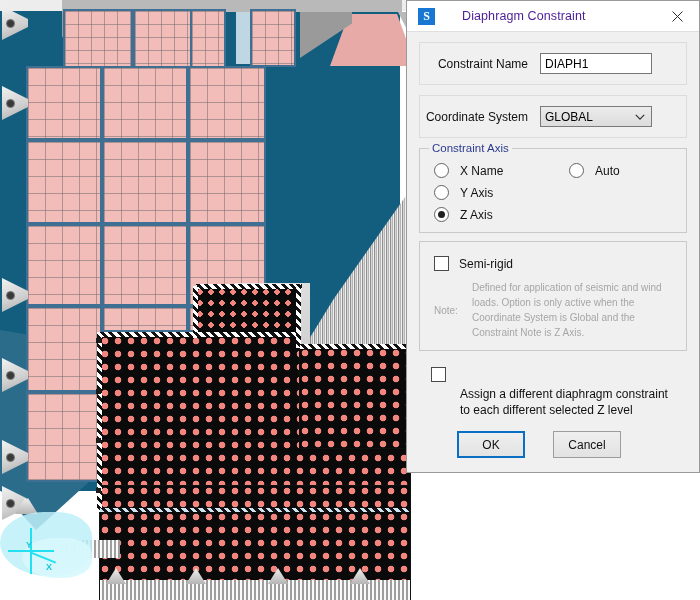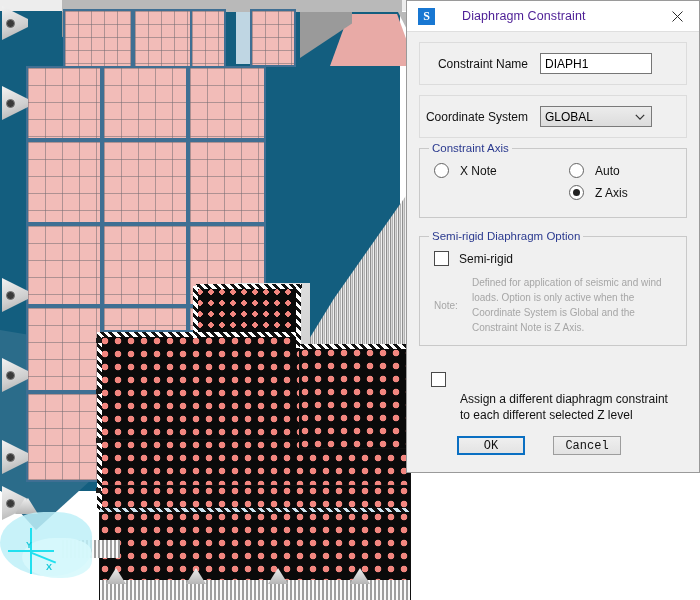--- a/index.html
+++ b/index.html
@@ -243,21 +243,21 @@
   }
   .combo .chev {
     position: absolute; right: 6px; top: 0; height: 21px;
     display: flex; align-items: center;
   }
 
   .group {
     position: relative;
     border: 1px solid #c9c9c9;
     background: #f0f0f0;
-    margin-bottom: 18px;
+    margin-bottom: 8px;
     box-sizing: border-box;
   }
   .group > .legend {
     position: absolute;
     top: -7px; left: 9px;
     background: #f0f0f0;
     padding: 0 3px;
     font-size: 11.5px;
     color: #2b3a8f;
   }
@@ -318,28 +318,28 @@
   .assign-txt {
     font-size: 12px; color: #111; line-height: 16px; max-width: 210px; margin-top: 21px;
   }
 
   .btn-row {
     display: flex;
     gap: 28px;
     padding: 13px 0 0 38px;
   }
   .btn {
-    width: 68px; height: 19px;
+    width: 68px; height: 27px;
     font-size: 12px;
     color: #111;
     display: flex; align-items: center; justify-content: center;
     background: linear-gradient(180deg,#efefef,#e2e2e2);
     border: 1px solid #9d9d9d;
     box-sizing: border-box;
-    font-family: Liberation Mono, monospace;
+    font-family: Liberation Sans, sans-serif;
   }
   .btn.default {
     border: 2px solid #0a6fc2;
     background: linear-gradient(180deg,#efefef,#e3e3e3);
   }
   .bottom-pad { height: 16px; }
 </style>
 </head>
 <body>
 
@@ -476,40 +476,43 @@
           </div>
         </div>
       </div>
 
       <div class="group">
         <div class="legend">Constraint Axis</div>
         <div class="group-inner">
           <div class="radio-grid">
             <div class="opt">
               <span class="radio"></span>
-              <span>X  Note</span>
+              <span>X  Name</span>
             </div>
             <div class="opt">
               <span class="radio"></span>
               <span>Auto</span>
             </div>
 
+            <div class="opt">
+              <span class="radio"></span>
+              <span>Y  Axis</span>
+            </div>
             <div></div>
 
             <div class="opt">
               <span class="radio checked"></span>
               <span>Z  Axis</span>
             </div>
             <div></div>
           </div>
         </div>
       </div>
 
       <div class="group">
-        <div class="legend">Semi-rigid Diaphragm Option</div>
         <div class="group-inner">
           <div class="opt">
             <span class="cbox"></span>
             <span>Semi-rigid</span>
           </div>
           <div class="note">
             <span class="note-k">Note:</span>
             <span class="note-v">Defined for application of seismic and wind loads. Option is only active when the Coordinate System is Global and the Constraint Note is Z Axis.</span>
           </div>
         </div>

